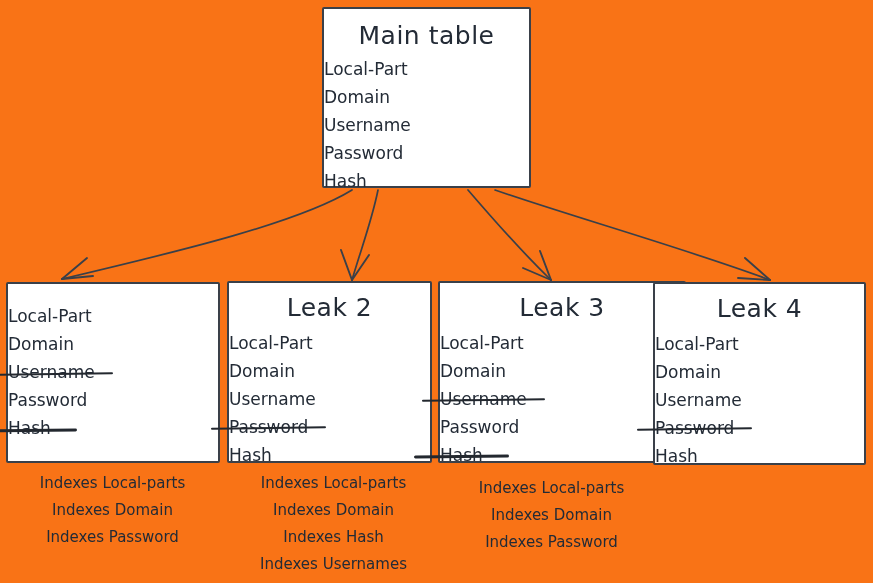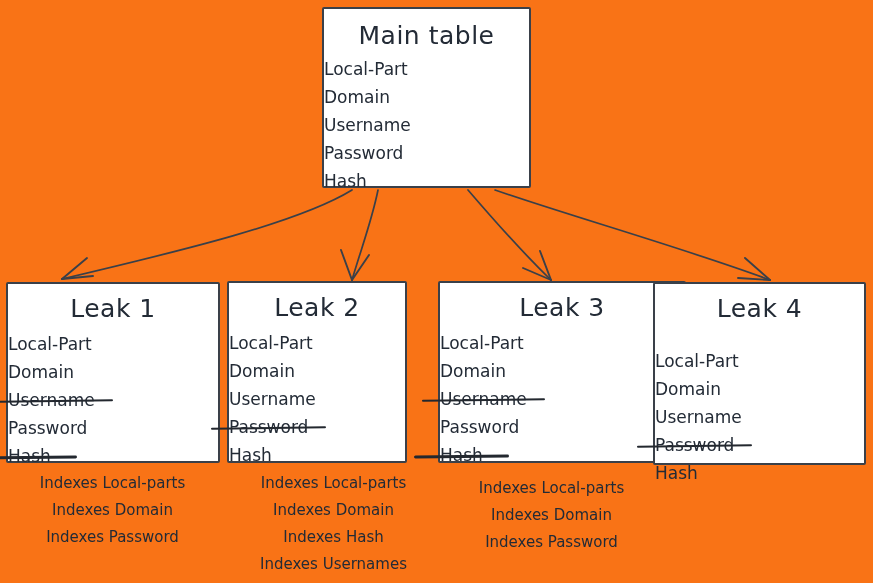--- a/index.html
+++ b/index.html
@@ -88,23 +88,23 @@
     left: 322px;
     top: 7px;
     width: 209px;
     height: 181px;
     padding-top: 13px;
   }
   #main-table .box-fields { margin-top: 5px; }
 
   
   #leak-1 { left: 6px;   top: 282px; width: 214px; height: 181px; padding-top: 11px; }
-  #leak-2 { left: 227px; top: 281px; width: 180px; height: 182px; padding-top: 11px; }
+  #leak-2 { left: 227px; top: 281px; width: 205px; height: 182px; padding-top: 11px; }
   #leak-3 { left: 438px; top: 281px; width: 248px; height: 182px; padding-top: 11px; }
-  #leak-4 { left: 653px; top: 282px; width: 213px; height: 183px; padding-top: 11px; gap: 17px; }
+  #leak-4 { left: 653px; top: 282px; width: 213px; height: 183px; padding-top: 11px; }
   .leak .box-fields { margin-top: 7px; }
 
   
   #caption-1 { left: 5px;   top: 470px; width: 215px; }
   #caption-2 { left: 228px; top: 470px; width: 211px; }
   #caption-3 { left: 449px; top: 475px; width: 205px; }
 </style>
 </head>
 <body>
 
@@ -136,21 +136,20 @@
     <div class="box-fields">
       <span class="field">Local-Part</span>
       <span class="field">Domain</span>
       <span class="field">Username</span>
       <span class="field">Password</span>
       <span class="field">Hash</span>
     </div>
   </div>
 
   <div class="box leak" id="leak-1">
-    <div class="box-title">Leak 1</div>
     <div class="box-fields">
       <span class="field">Local-Part</span>
       <span class="field">Domain</span>
       <span class="field struck">Username</span>
       <span class="field">Password</span>
       <span class="field struck heavy">Hash</span>
     </div>
   </div>
 
   <div class="box leak" id="leak-2">

